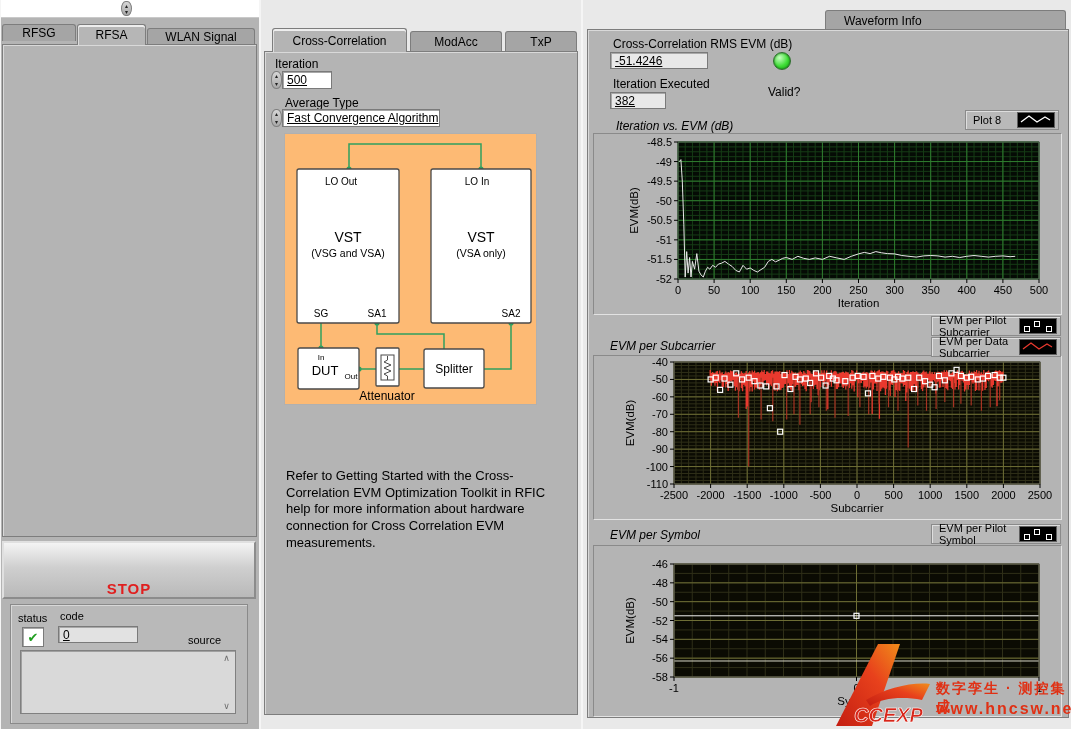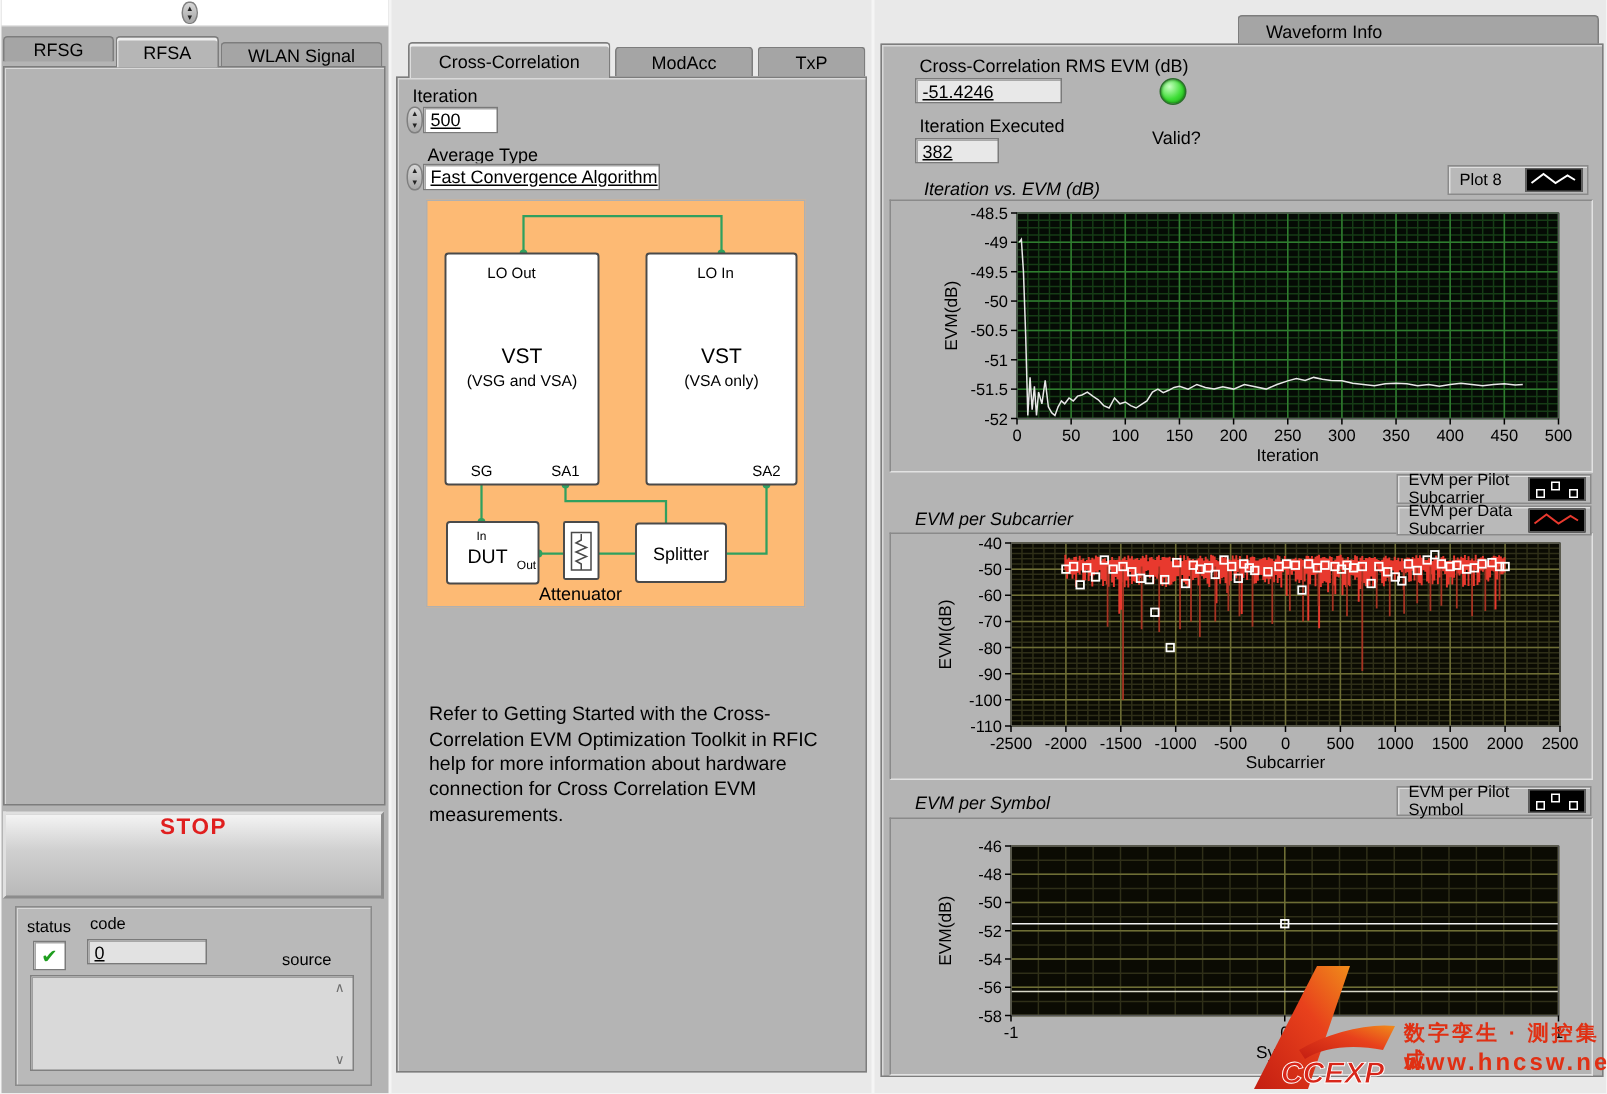--- a/index.html
+++ b/index.html
@@ -35,21 +35,21 @@
           justify-content:space-between;padding:0 3px 0 7px;font-size:11px;box-sizing:border-box;z-index:4;}
   .legend .ic{width:36px;height:14px;background:#000;border:1px solid #5f5f5f;position:relative;flex:none;margin-left:4px;}
   .toggle{position:absolute;width:36px;height:15px;background:#4f4f4f;border-radius:8px;
           border:1px solid #3a3a3a;box-shadow:inset 0 1px 2px #222;}
   .toggle .knob{position:absolute;left:7px;top:2px;width:22px;height:10px;border-radius:5px;
           background:radial-gradient(ellipse at 35% 30%,#b9f7a0,#35c02e 60%,#1d8a1a);}
   .led{position:absolute;width:16px;height:16px;border-radius:50%;
        background:radial-gradient(circle at 35% 30%,#c6ffc0,#3ddd35 55%,#18a214);
        border:1px solid #2c6e2c;box-shadow:inset 0 0 2px #0a520a;}
   .stopbtn{position:absolute;background:linear-gradient(#f4f4f4,#cfcfcf 45%,#b9b9b9);
-       border:2px outset #e0e0e0;border-radius:0;display:flex;align-items:flex-start;justify-content:center;
+       border:2px outset #e0e0e0;border-radius:0;display:flex;align-items:flex-end;justify-content:center;
        font-size:15px;font-weight:bold;color:#e01f1f;letter-spacing:1px;box-sizing:border-box;cursor:pointer;}
   .srcbox{position:absolute;background:#d9d9d9;border:1px solid #808080;
        box-shadow:inset 1px 1px 0 #a0a0a0;box-sizing:border-box;}
   .scrollcol{position:absolute;right:2px;top:2px;bottom:2px;width:13px;display:flex;flex-direction:column;
        justify-content:space-between;align-items:center;font-size:9px;color:#6e6e6e;}
   .whitebox{position:absolute;background:#fdba74;border:1px solid #b0b0b0;box-sizing:border-box;}
   .title12{position:absolute;font-size:12px;white-space:nowrap;font-style:italic;}
   svg text{font-family:"Liberation Sans",sans-serif;}
   .wm{position:absolute;z-index:9;}
   .wm .cn{font-weight:bold;color:#e03014;}

